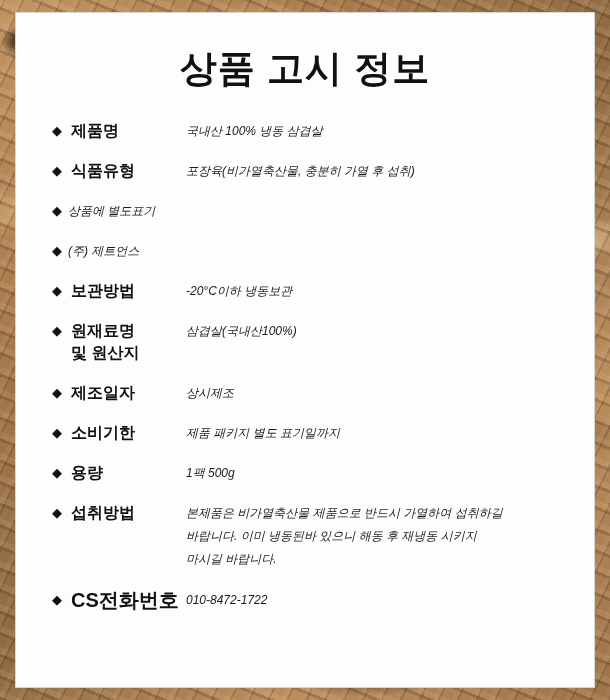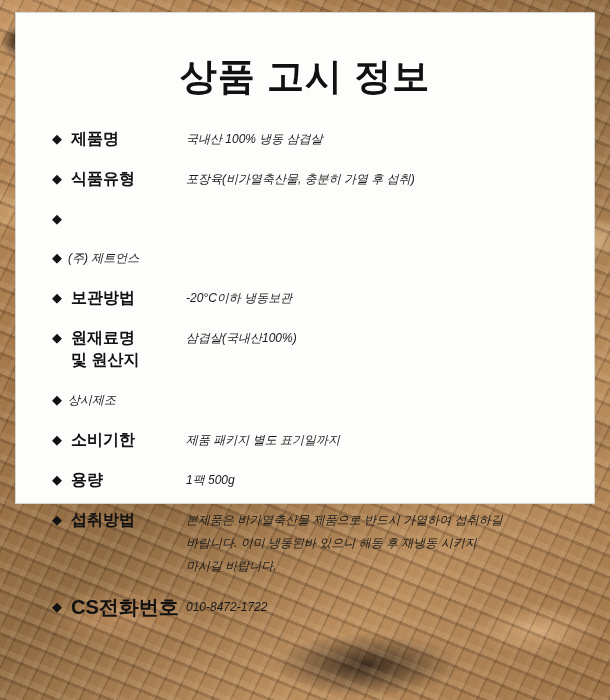--- a/index.html
+++ b/index.html
@@ -40,24 +40,24 @@
       repeating-linear-gradient(-64deg, rgba(26,18,10,0.18) 0px, rgba(26,18,10,0.18) 2px, rgba(255,240,205,0.08) 2px, rgba(255,240,205,0.08) 7px, rgba(26,18,10,0) 7px, rgba(26,18,10,0) 17px);
     opacity: 0.8;
   }
 
   
   .card {
     position: absolute;
     left: 15px;
     top: 12px;
     width: 580px;
-    height: 492px;
+    height: 676px;
     background: #fdfdfb;
     border: 1px solid #d7d7d2;
-    padding: 36px 30px 0 30px;
+    padding: 28px 30px 0 30px;
   }
 
   .title {
     text-align: center;
     font-size: 37px;
     font-weight: bold;
     letter-spacing: 1px;
     color: #111;
     margin: 8px 0 30px 0;
     line-height: 1.1;
@@ -118,20 +118,21 @@
     </div>
 
     <div class="row">
       <span class="diamond">◆</span>
       <span class="label">식품유형</span>
       <span class="value">포장육(비가열축산물, 충분히 가열 후 섭취)</span>
     </div>
 
     <div class="row">
       <span class="diamond">◆</span>
+      <span class="value">상품에 별도표기</span>
     </div>
 
     <div class="row">
       <span class="diamond">◆</span>
       <span class="value">(주) 제트언스</span>
     </div>
 
     <div class="row">
       <span class="diamond">◆</span>
       <span class="label">보관방법</span>
@@ -140,20 +141,21 @@
 
     <div class="row tall">
       <span class="diamond">◆</span>
       <span class="label">원재료명
 및 원산지</span>
       <span class="value">삼겹살(국내산100%)</span>
     </div>
 
     <div class="row">
       <span class="diamond">◆</span>
+      <span class="label">제조일자</span>
       <span class="value">상시제조</span>
     </div>
 
     <div class="row">
       <span class="diamond">◆</span>
       <span class="label">소비기한</span>
       <span class="value">제품 패키지 별도 표기일까지</span>
     </div>
 
     <div class="row">

